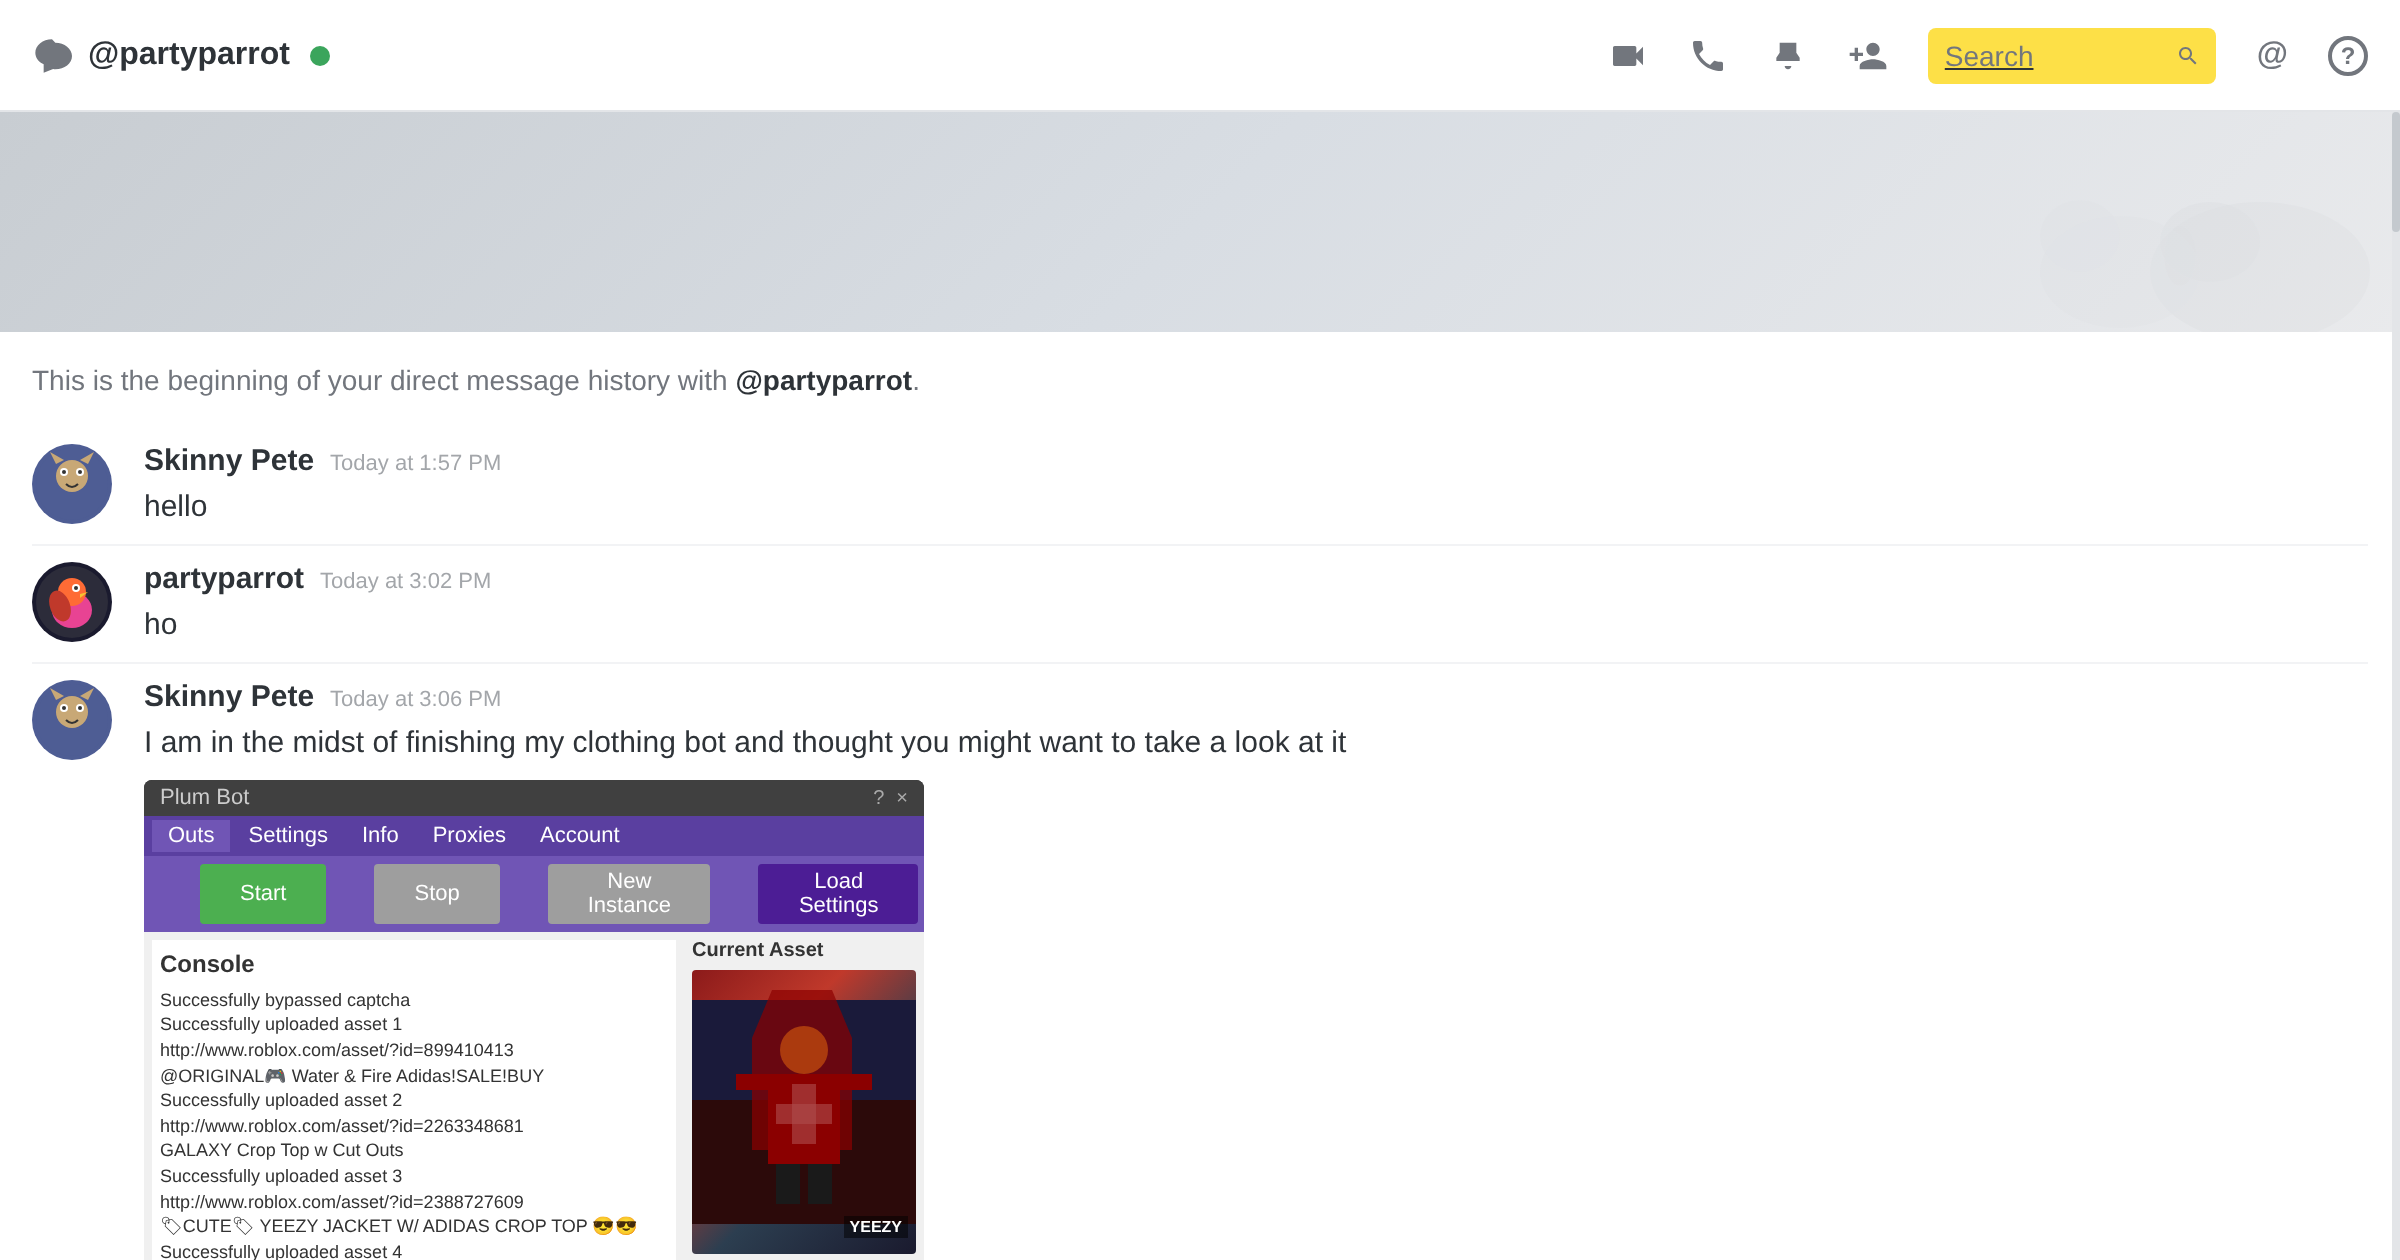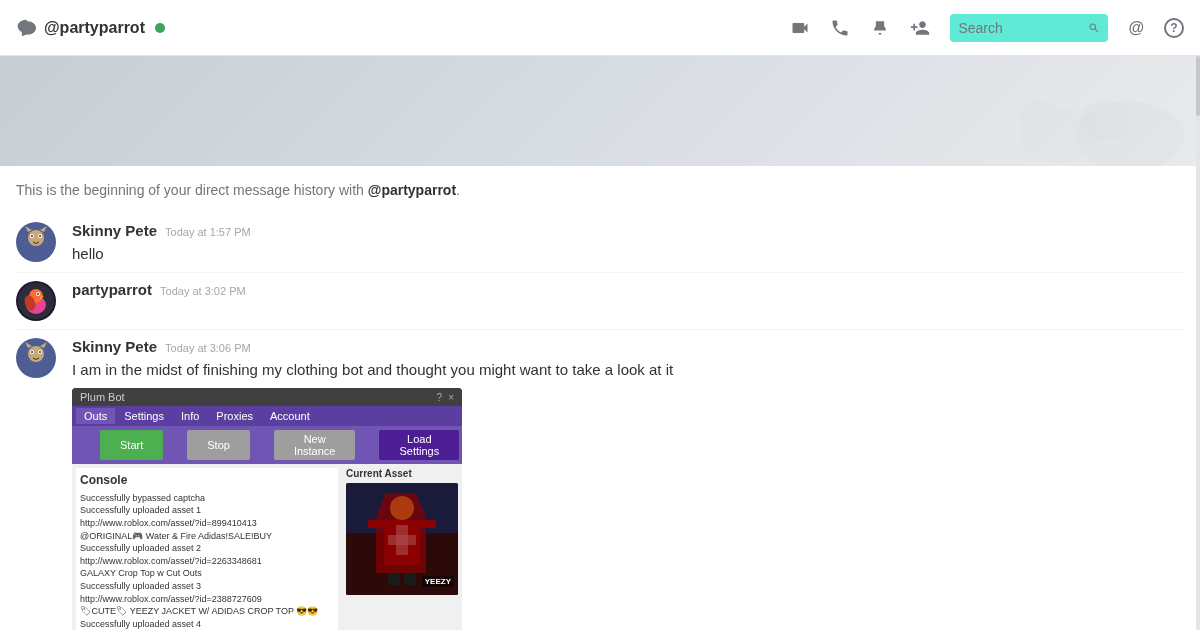--- a/index.html
+++ b/index.html
@@ -51,26 +51,27 @@
     .header-icon {
       color: #72767d;
       font-size: 18px;
       cursor: pointer;
       display: flex;
       align-items: center;
     }
     .search-bar {
       display: flex;
       align-items: center;
-      background: #5eead4;
+      background: #fde047;
       border-radius: 4px;
       padding: 4px 8px;
       gap: 6px;
-      width: 158px;
+      width: 144px;
       height: 28px;
+      text-decoration: underline;
     }
     .search-bar input {
       border: none;
       background: transparent;
       outline: none;
       font-size: 14px;
       color: #72767d;
       width: 100%;
     }
     .search-bar input::placeholder { color: #72767d; }
@@ -249,25 +250,25 @@
     }
     .fake-app-asset-title {
       font-size: 10px;
       font-weight: bold;
       color: #333;
       margin-bottom: 4px;
       align-self: flex-start;
     }
     .fake-app-asset-img {
       width: 112px;
-      height: 112px;
+      height: 142px;
       background: linear-gradient(135deg, #8b1a1a 0%, #c0392b 30%, #2c3e50 60%, #1a1a2e 100%);
       border-radius: 2px;
       display: flex;
-      align-items: flex-start;
+      align-items: center;
       justify-content: center;
       position: relative;
       overflow: hidden;
     }
     .fake-app-asset-img::before {
       content: '';
       position: absolute;
       top: 10px; left: 30px;
       width: 50px; height: 80px;
       background: rgba(139,0,0,0.7);
@@ -425,20 +426,21 @@
           <polygon points="22,14 26,13 22,16" fill="#f4c430"></polygon>
 
           <ellipse cx="12" cy="20" rx="5" ry="8" fill="#c0392b" transform="rotate(-20,12,20)"></ellipse>
         </svg>
       </div>
       <div class="message-content">
         <div class="message-header">
           <span class="message-author">partyparrot</span>
           <span class="message-timestamp">Today at 3:02 PM</span>
         </div>
+        <div class="message-text">ho</div>
       </div>
     </div>
 
     <div class="message-group">
       <div class="skinny-pete-avatar">
         <svg width="36" height="36" viewBox="0 0 36 36">
           <circle cx="18" cy="18" r="18" fill="#4e5d94"></circle>
           <circle cx="18" cy="14" r="8" fill="#c8a876"></circle>
           <circle cx="14" cy="12" r="2" fill="#fff"></circle>
           <circle cx="22" cy="12" r="2" fill="#fff"></circle>

